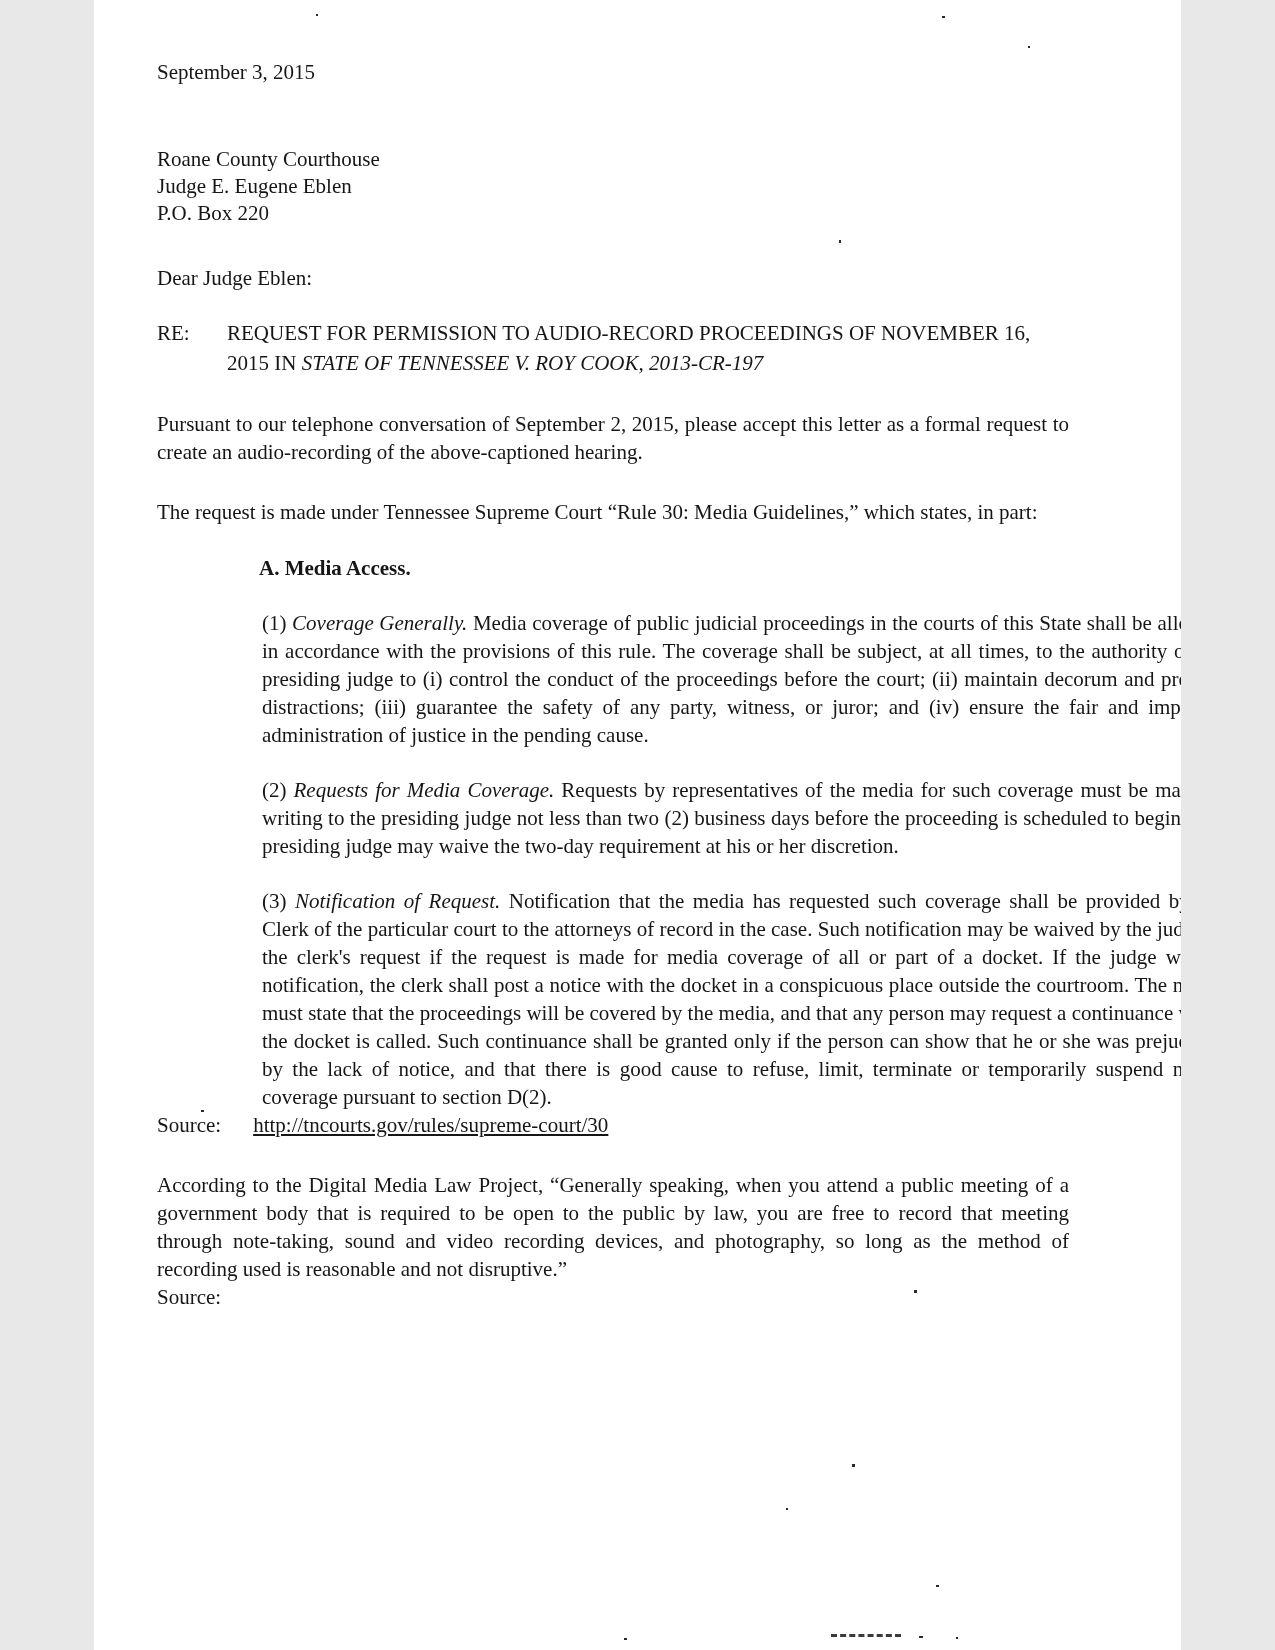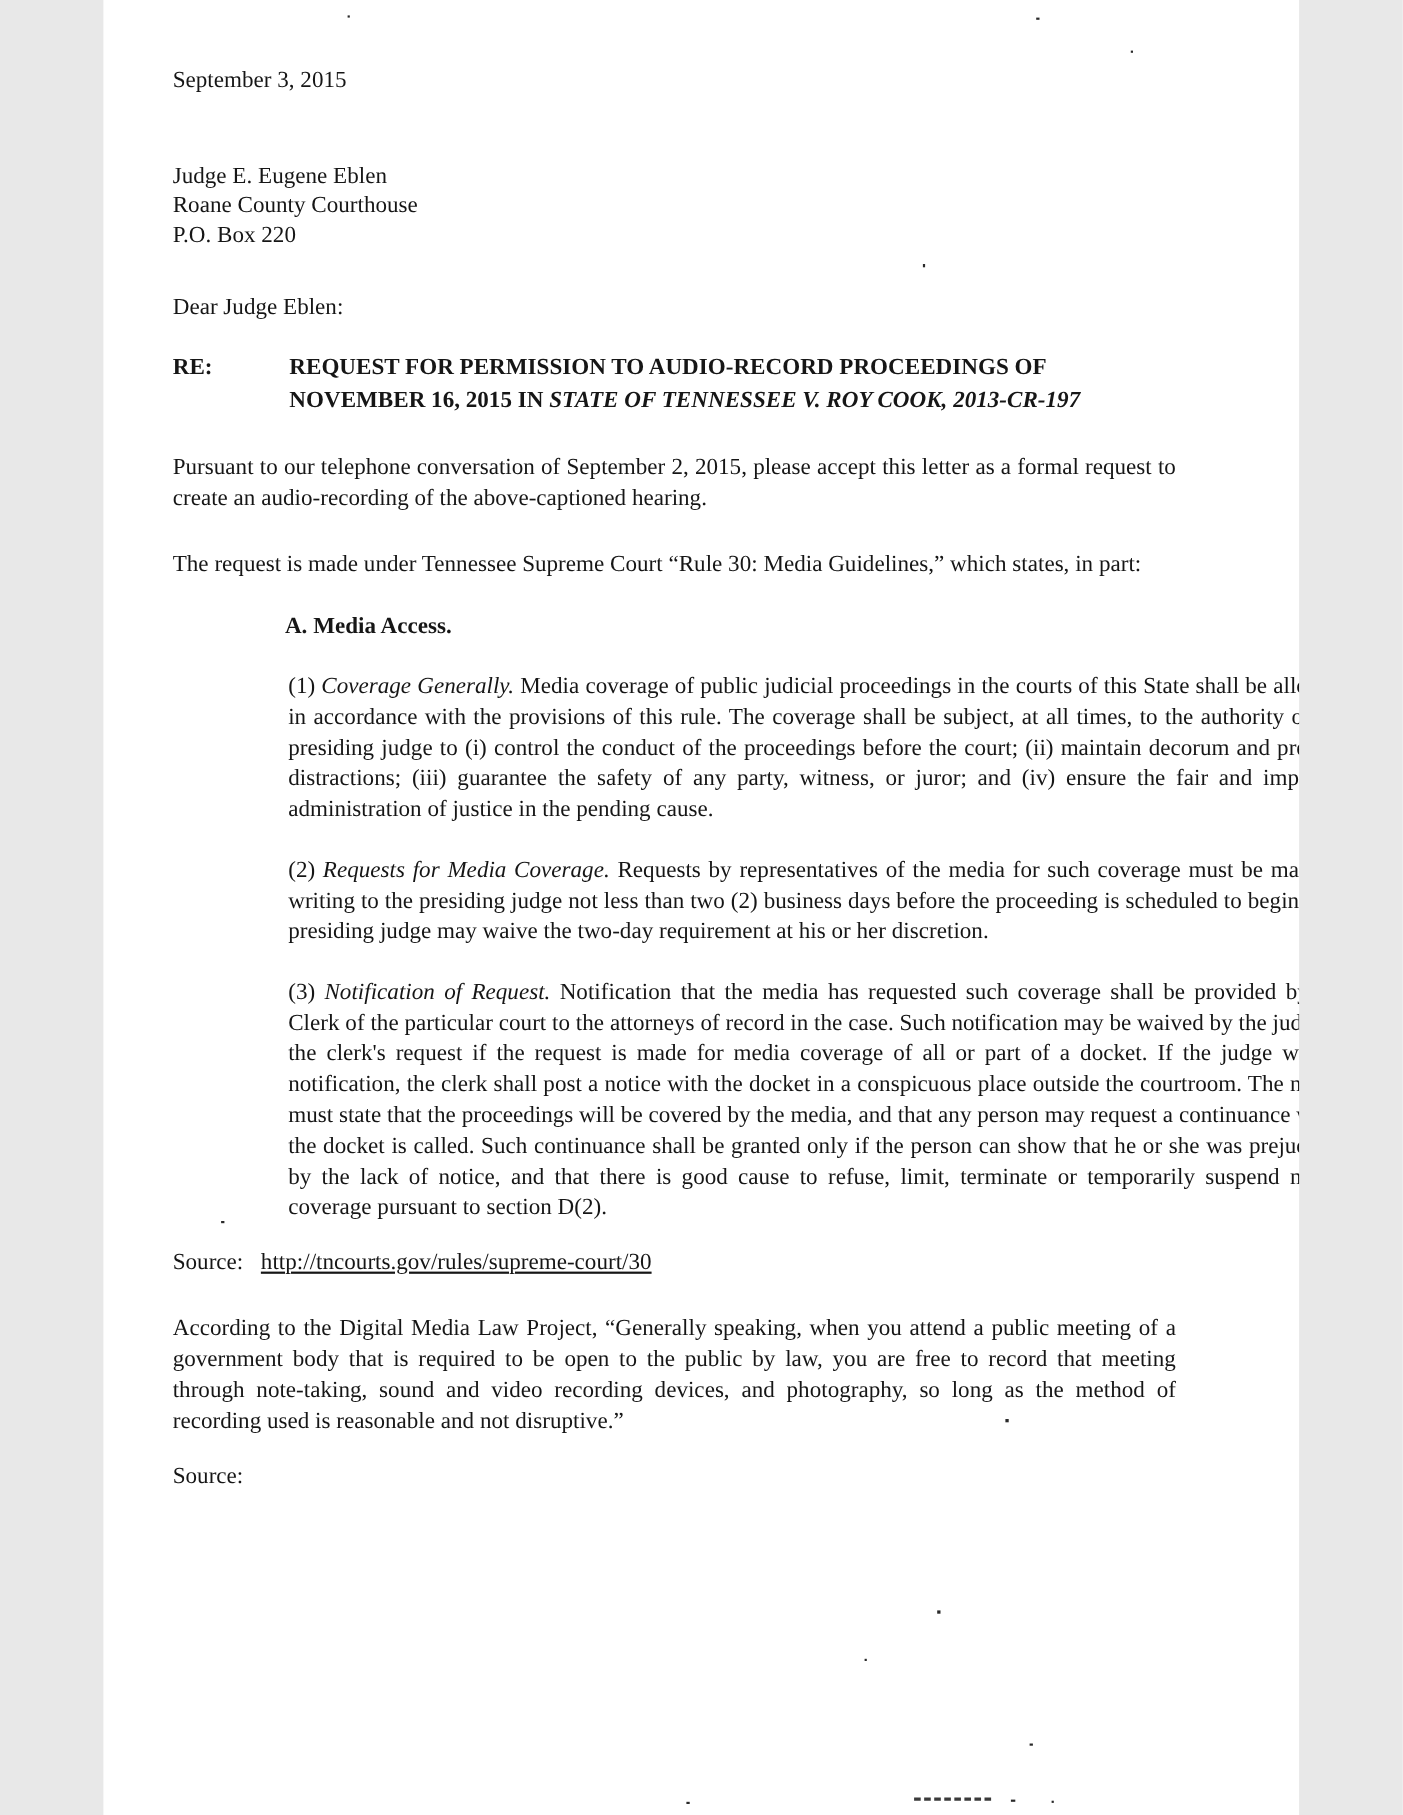--- a/index.html
+++ b/index.html
@@ -20,43 +20,42 @@
     box-sizing: border-box;
     padding: 58px 112px 0 63px;
     overflow: hidden;
   }
   .date-line { line-height: 28px; }
   .address-block { margin-top: 60px; line-height: 27px; }
   .salutation { margin-top: 37px; }
   .re-block {
     display: flex;
     margin-top: 26px;
-    font-weight: bold;
+    font-weight: normal;
     line-height: 30px;
-    gap: 36px;
   }
   .re-label { width: 70px; flex: none; }
   .re-text { width: 985px; }
   .italic { font-style: italic; }
   p.body-par {
     margin: 32px 0 0 0;
     text-align: justify;
   }
   .quote-heading {
     margin: 28px 0 0 102px;
     font-weight: bold;
   }
   p.quote-par {
     margin: 27px 0 0 105px;
     width: 962px;
     text-align: justify;
   }
   .source-line {
-    margin-top: 22px;
     display: flex;
+    gap: 16px;
   }
   .source-line .label { margin-right: 16px; }
   a.doc-link {
     color: inherit;
     text-decoration: underline;
     cursor: pointer;
   }
   
   .speck {
     position: absolute;
@@ -69,22 +68,22 @@
   }
 </style>
 </head>
 <body>
 
 <div class="page">
 
   <div class="date-line">September 3, 2015</div>
 
   <div class="address-block">
+    <div>Roane County Courthouse</div>
     <div>Judge E. Eugene Eblen</div>
-    <div>Roane County Courthouse</div>
     <div>P.O. Box 220</div>
   </div>
 
   <div class="salutation">Dear Judge Eblen:</div>
 
   <div class="re-block">
     <span class="re-label">RE:</span>
     <span class="re-text"><span>REQUEST FOR PERMISSION TO AUDIO-RECORD PROCEEDINGS OF NOVEMBER 16, 2015 IN </span><span class="italic">STATE OF TENNESSEE V. ROY COOK, 2013-CR-197</span></span>
   </div>
 

